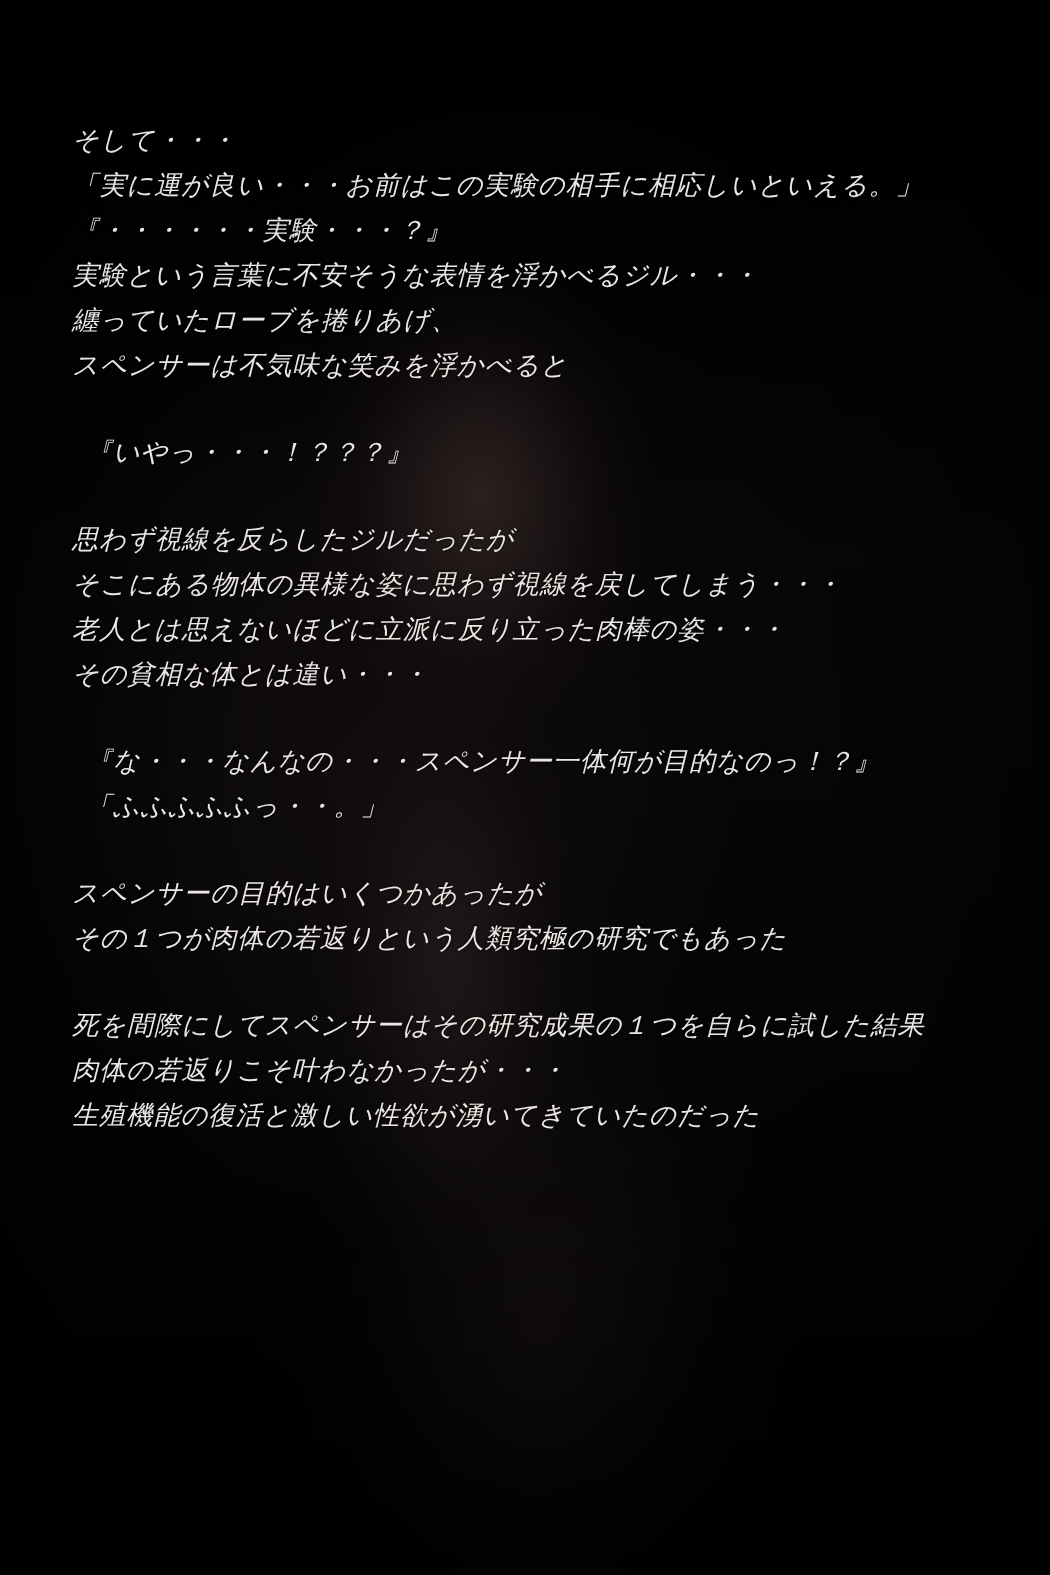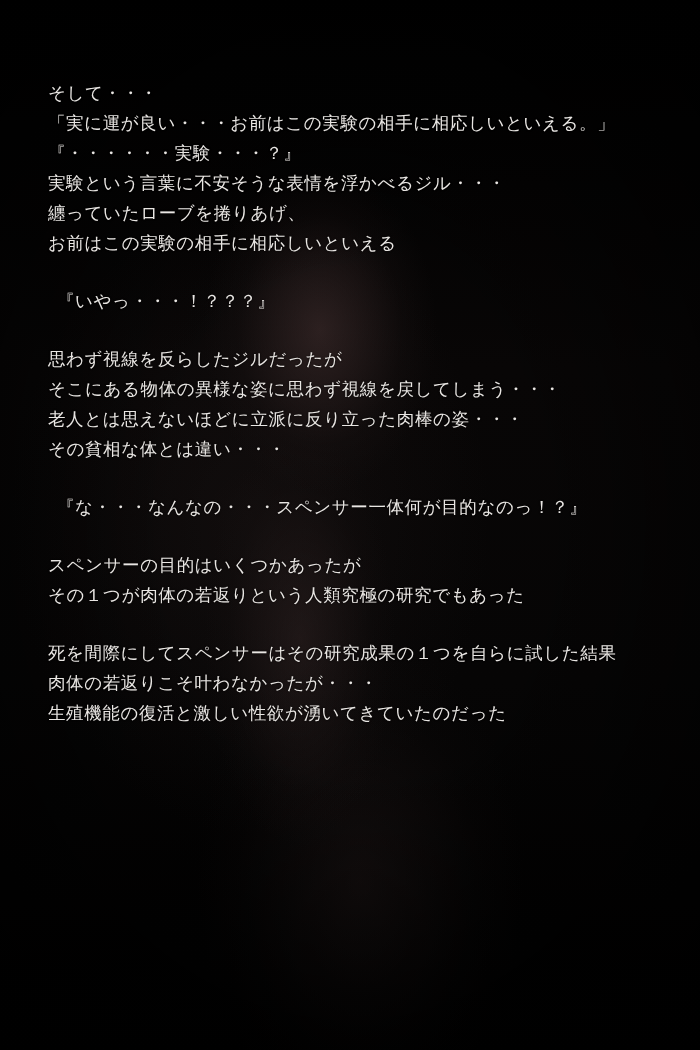--- a/index.html
+++ b/index.html
@@ -38,20 +38,21 @@
     pointer-events: none;
   }
   #text-layer {
     position: absolute;
     left: 0;
     top: 0;
     width: 648px;
     height: 1050px;
     padding: 78px 48px 0 48px;
     box-sizing: border-box;
+    font-style: italic;
   }
   .para {
     margin: 0 0 28px 0;
   }
   .line {
     color: #e9e6e3;
     font-size: 17.5px;
     line-height: 30px;
     letter-spacing: 0.6px;
     white-space: pre;
@@ -68,36 +69,37 @@
   <div id="bg-art"></div>
   <div id="bg-vignette"></div>
   <div id="text-layer">
 
     <div class="para">
       <div class="line">そして・・・</div>
       <div class="line">「実に運が良い・・・お前はこの実験の相手に相応しいといえる。」</div>
       <div class="line">『・・・・・・実験・・・？』</div>
       <div class="line">実験という言葉に不安そうな表情を浮かべるジル・・・</div>
       <div class="line">纏っていたローブを捲りあげ、</div>
-      <div class="line">お前はこの実験の相手に相応しいといえる</div>
+      <div class="line">スペンサーは不気味な笑みを浮かべると</div>
     </div>
 
     <div class="para">
       <div class="line indent">『いやっ・・・！？？？』</div>
     </div>
 
     <div class="para">
       <div class="line">思わず視線を反らしたジルだったが</div>
       <div class="line">そこにある物体の異様な姿に思わず視線を戻してしまう・・・</div>
       <div class="line">老人とは思えないほどに立派に反り立った肉棒の姿・・・</div>
       <div class="line">その貧相な体とは違い・・・</div>
     </div>
 
     <div class="para">
       <div class="line indent">『な・・・なんなの・・・スペンサー一体何が目的なのっ！？』</div>
+      <div class="line indent">「ふふふふふっ・・。」</div>
     </div>
 
     <div class="para">
       <div class="line">スペンサーの目的はいくつかあったが</div>
       <div class="line">その１つが肉体の若返りという人類究極の研究でもあった</div>
     </div>
 
     <div class="para">
       <div class="line">死を間際にしてスペンサーはその研究成果の１つを自らに試した結果</div>
       <div class="line">肉体の若返りこそ叶わなかったが・・・</div>

